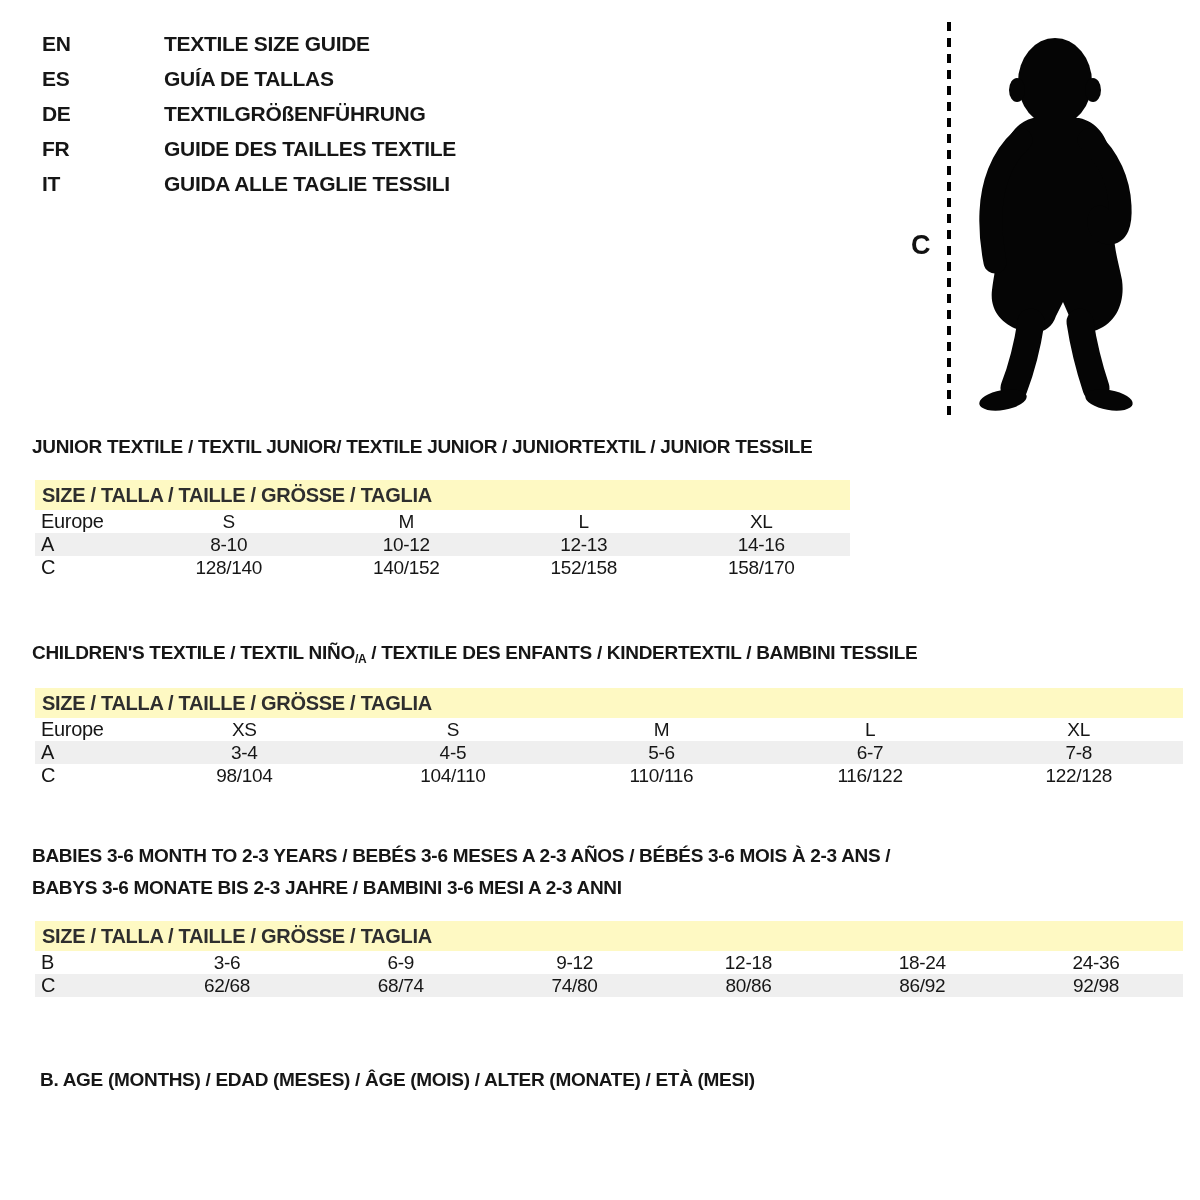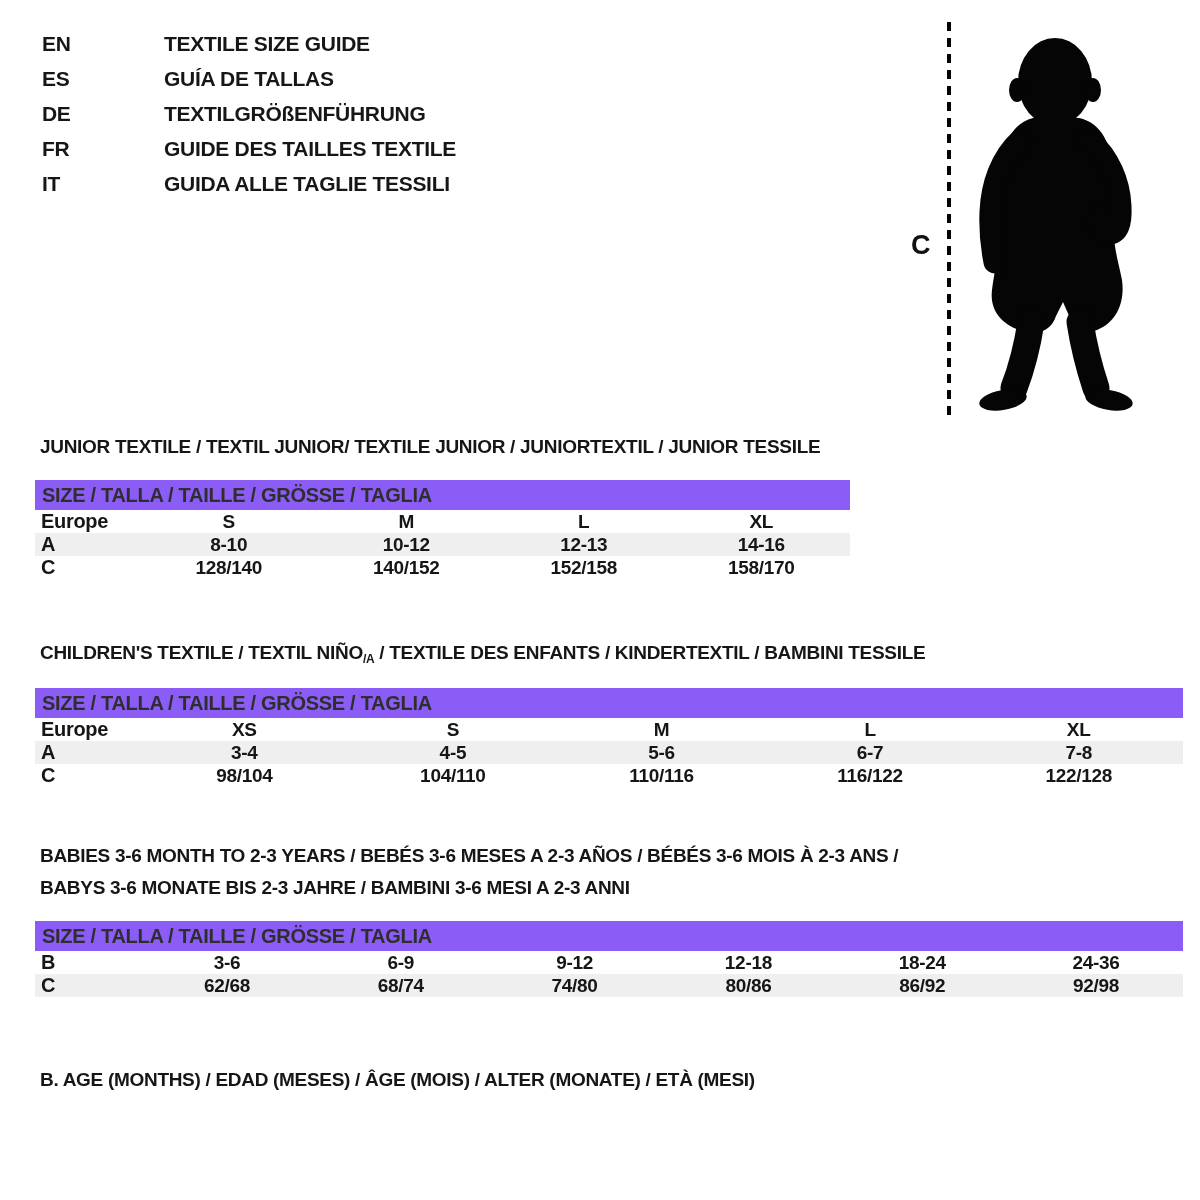--- a/index.html
+++ b/index.html
@@ -20,35 +20,35 @@
   .lang-code {
     width: 78px; font-size: 21px; font-weight: bold; letter-spacing: -0.3px;
   }
   .lang-label { font-size: 21px; font-weight: bold; letter-spacing: -0.3px; margin-left: 44px; }
 
   
   .figure-area { position: absolute; left: 903px; top: 12px; width: 250px; height: 414px; }
 
   
   .section-title {
-    position: absolute; left: 40px;
+    position: absolute; left: 32px;
     font-size: 19px; font-weight: bold; letter-spacing: -0.3px;
     white-space: nowrap;
   }
   .title-sub { font-size: 12px; vertical-align: -4px; font-weight: bold; }
 
   .size-table-wrap { position: absolute; left: 35px; }
   .size-bar {
-    height: 30px; background: #8b5cf6; color: #2e2e2e;
+    height: 30px; background: #fef9c3; color: #2e2e2e;
     font-size: 20px; font-weight: bold; line-height: 30px;
     padding-left: 7px; letter-spacing: -0.3px;
   }
   table.size-table { border-collapse: collapse; table-layout: fixed; }
   table.size-table td {
-    height: 18px; font-size: 19px; font-weight: bold;
+    height: 18px; font-size: 19px; font-weight: normal;
     text-align: center; vertical-align: middle; letter-spacing: -0.3px;
   }
   table.size-table td.row-label { text-align: left; padding-left: 6px; font-size: 20px; }
   tr.striped { background: #efefef; }
 
   .w-junior { width: 815px; }
   .w-wide { width: 1148px; }
 
   
   .legend { position: absolute; left: 40px; top: 1064px; }

